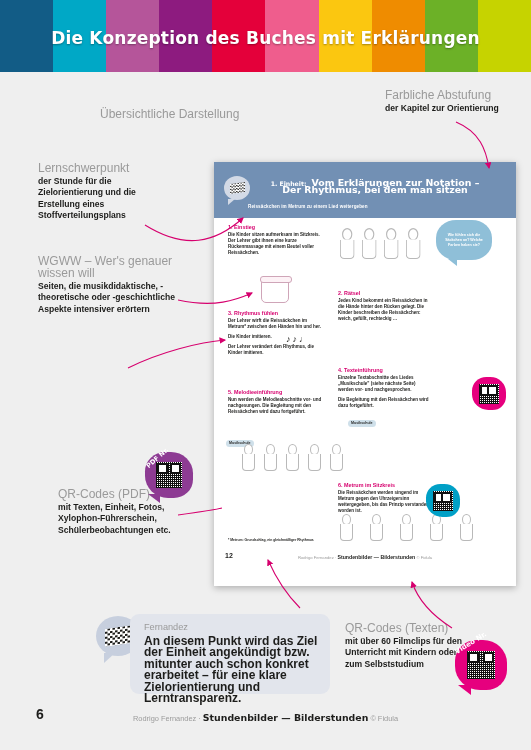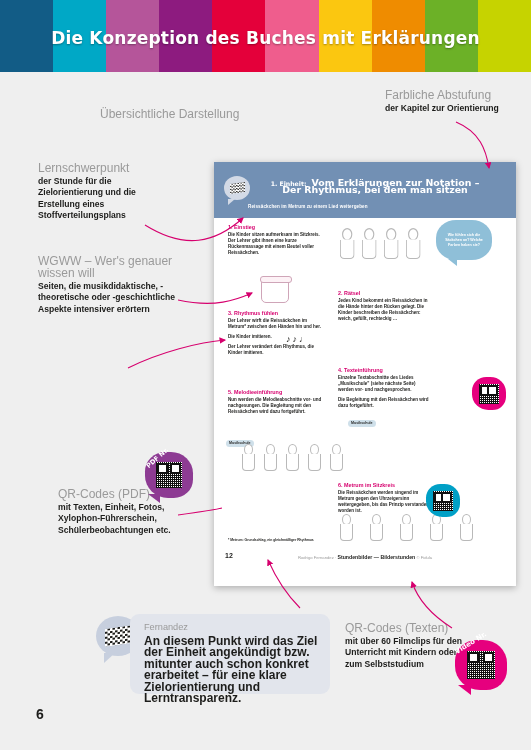--- a/index.html
+++ b/index.html
@@ -371,20 +371,25 @@
   </div>
 
   <div class="qrblob" style="left:455px;top:640px;width:52px;height:50px;">
     <div class="blob" style="background:#e6007e;"></div>
     <div style="position:absolute;left:3px;bottom:-5px;width:0;height:0;border-right:13px solid #e6007e;border-bottom:10px solid transparent;"></div>
     <div class="qr" style="left:12px;top:11px;width:28px;height:28px;"></div>
     <div class="qrlabel" style="left:-2px;top:-1px;font-size:7px;transform:rotate(-32deg);">Video Nr.</div>
   </div>
 
   <div class="pagenum">6</div>
+  <div class="footer">
+    <span>Rodrigo Fernandez ·</span>
+    <b>Stundenbilder — Bilderstunden</b>
+    <span>© Fidula</span>
+  </div>
 
   <svg class="arrows" viewBox="0 0 531 750">
     <defs>
       <marker id="ah" markerWidth="7" markerHeight="7" refX="5" refY="3" orient="auto">
         <path d="M0,0 L6,3 L0,6 z" fill="#d6006e"></path>
       </marker>
     </defs>
     <g fill="none" stroke="#d6006e" stroke-width="1.1" marker-end="url(#ah)">
       <path d="M456,122 C480,132 486,150 489,168"></path>
       <path d="M145,225 C185,250 215,243 243,218"></path>

